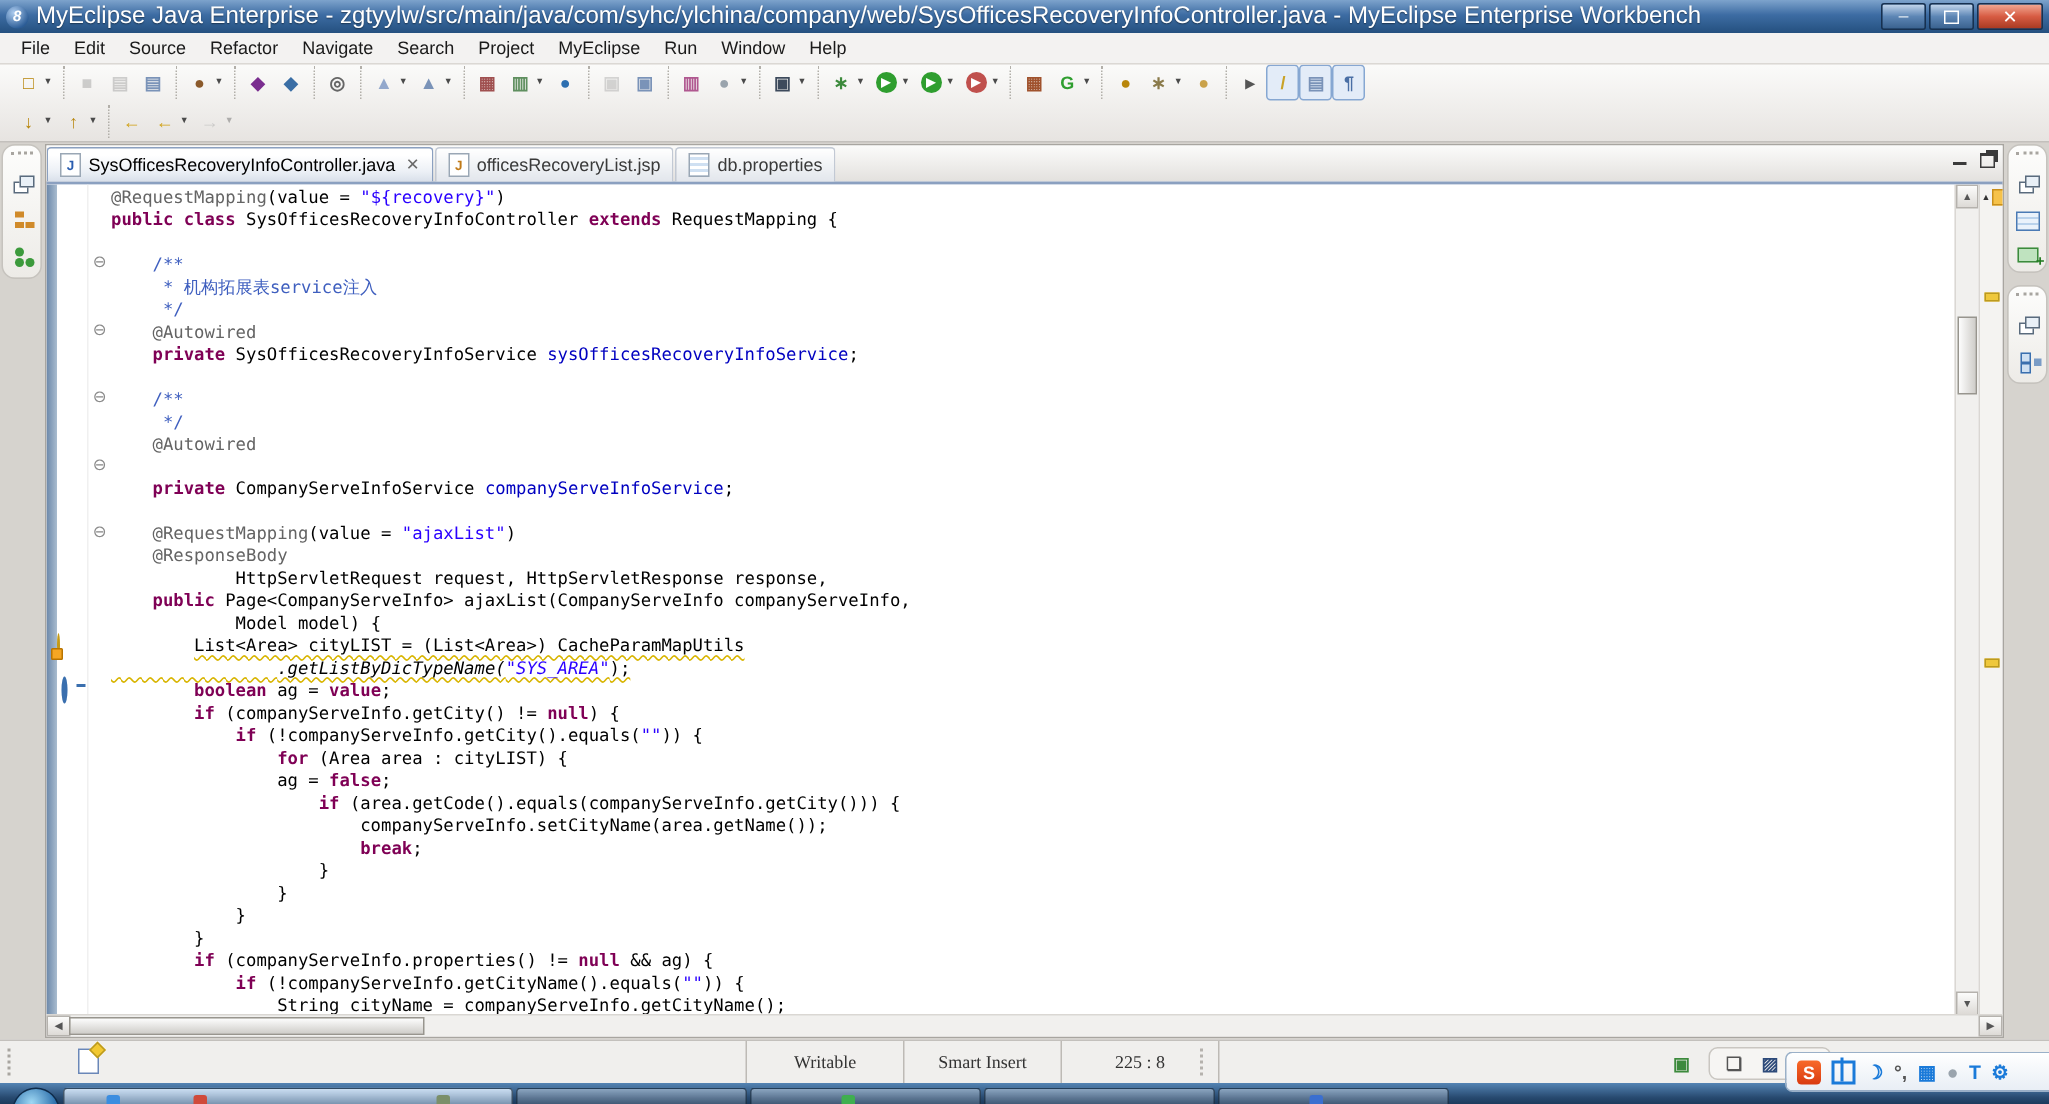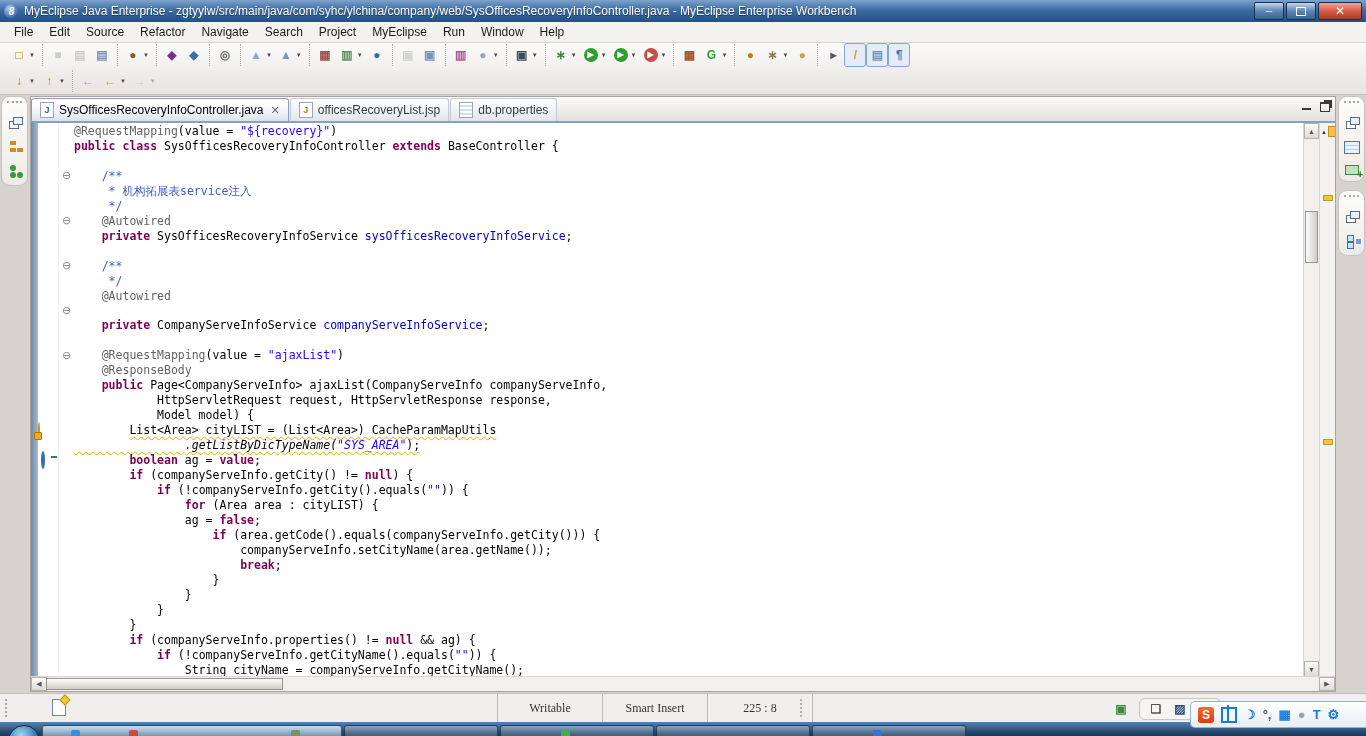--- a/index.html
+++ b/index.html
@@ -7,21 +7,21 @@
        font-family:"Liberation Sans",sans-serif;font-size:12px;background:#d6d3ce;}
 
   
   .titlebar{position:absolute;top:0;left:0;right:0;height:22px;
     background:linear-gradient(180deg,#7da3cc 0%,#3d6ca3 45%,#24507f 100%);
     display:flex;align-items:center;padding:0 4px;color:#fff;z-index:30;}
   .win-icon{width:15px;height:15px;border-radius:50%;flex:0 0 15px;
     background:radial-gradient(circle at 35% 30%,#aecdf0,#2b5c96 75%);
     margin-right:5px;color:#fff;font-size:10px;display:flex;align-items:center;
     justify-content:center;font-style:italic;font-weight:bold;}
-  .title-text{flex:1;white-space:nowrap;overflow:hidden;font-size:12px;
+  .title-text{flex:1;white-space:nowrap;overflow:hidden;font-size:16px;
     text-shadow:0 1px 1px rgba(0,0,0,.45);}
   .win-controls{display:flex;gap:2px;}
   .win-btn{width:28px;height:16px;border:1px solid #17304f;border-radius:2px;
     background:linear-gradient(180deg,#c3d6ec,#5d86b5 50%,#3a628f);color:#fff;
     display:flex;align-items:center;justify-content:center;font-size:9px;line-height:1;}
   .win-btn .mx{width:8px;height:7px;border:1px solid #fff;background:transparent;display:block;}
   .win-btn.close{background:linear-gradient(180deg,#f2a893,#d75c43 50%,#a93a22);width:42px;font-size:12px;}
 
   
   .menubar{position:absolute;top:22px;height:20px;left:0;right:0;background:#f3f2f1;
@@ -482,37 +482,37 @@
           <div class="f-row"></div>
           <div class="f-row"></div>
           <div class="f-row"></div>
           <div class="f-row"></div>
           <div class="f-row"></div>
           <div class="f-row"></div>
           <div class="f-row"></div>
         </div>
       <div class="code-col" id="code-col">
           <div class="c-row" style="padding-left: 0ch;"><span class="tk-a">@RequestMapping</span><span class="tk-d">(value = </span><span class="tk-s">"${recovery}"</span><span class="tk-d">)</span></div>
-          <div class="c-row" style="padding-left: 0ch;"><span class="tk-k">public class </span><span class="tk-d">SysOfficesRecoveryInfoController </span><span class="tk-k">extends </span><span class="tk-d">BaseController {</span></div>
+          <div class="c-row" style="padding-left: 0ch;"><span class="tk-k">public class </span><span class="tk-d">SysOfficesRecoveryInfoController </span><span class="tk-k">extends </span><span class="tk-d">RequestMapping {</span></div>
           <div class="c-row" style="padding-left: 0ch;"></div>
           <div class="c-row" style="padding-left: 4ch;"><span class="tk-c">/**</span></div>
           <div class="c-row" style="padding-left: 4ch;"><span class="tk-c"> * 机构拓展表service注入</span></div>
           <div class="c-row" style="padding-left: 4ch;"><span class="tk-c"> */</span></div>
           <div class="c-row" style="padding-left: 4ch;"><span class="tk-a">@Autowired</span></div>
           <div class="c-row" style="padding-left: 4ch;"><span class="tk-k">private </span><span class="tk-d">SysOfficesRecoveryInfoService </span><span class="tk-f">sysOfficesRecoveryInfoService</span><span class="tk-d">;</span></div>
           <div class="c-row" style="padding-left: 0ch;"></div>
           <div class="c-row" style="padding-left: 4ch;"><span class="tk-c">/**</span></div>
           <div class="c-row" style="padding-left: 4ch;"><span class="tk-c"> */</span></div>
           <div class="c-row" style="padding-left: 4ch;"><span class="tk-a">@Autowired</span></div>
           <div class="c-row" style="padding-left: 4ch; margin-top: 14px;"><span class="tk-k">private </span><span class="tk-d">CompanyServeInfoService </span><span class="tk-f">companyServeInfoService</span><span class="tk-d">;</span></div>
           <div class="c-row" style="padding-left: 0ch;"></div>
           <div class="c-row" style="padding-left: 4ch;"><span class="tk-a">@RequestMapping</span><span class="tk-d">(value = </span><span class="tk-s">"ajaxList"</span><span class="tk-d">)</span></div>
           <div class="c-row" style="padding-left: 4ch;"><span class="tk-a">@ResponseBody</span></div>
+          <div class="c-row" style="padding-left: 12ch;"><span class="tk-d">HttpServletRequest request, HttpServletResponse response,</span></div>
           <div class="c-row" style="padding-left: 4ch;"><span class="tk-k">public </span><span class="tk-d">Page&lt;CompanyServeInfo&gt; ajaxList(CompanyServeInfo companyServeInfo,</span></div>
-          <div class="c-row" style="padding-left: 12ch;"><span class="tk-d">HttpServletRequest request, HttpServletResponse response,</span></div>
           <div class="c-row" style="padding-left: 12ch;"><span class="tk-d">Model model) {</span></div>
           <div class="c-row" style="padding-left: 8ch;"><span class="tk-d tk-w">List&lt;Area&gt; cityLIST = (List&lt;Area&gt;) CacheParamMapUtils</span></div>
           <div class="c-row" style="padding-left: 0ch;"><span class="tk-w">                </span><span class="tk-d tk-w tk-i">.getListByDicTypeName(</span><span class="tk-s tk-w tk-i">"SYS_AREA"</span><span class="tk-d tk-w">);</span></div>
           <div class="c-row" style="padding-left: 8ch;"><span class="tk-k">boolean </span><span class="tk-d">ag = </span><span class="tk-k">value</span><span class="tk-d">;</span></div>
           <div class="c-row" style="padding-left: 8ch;"><span class="tk-k">if </span><span class="tk-d">(companyServeInfo.getCity() != </span><span class="tk-k">null</span><span class="tk-d">) {</span></div>
           <div class="c-row" style="padding-left: 12ch;"><span class="tk-k">if </span><span class="tk-d">(!companyServeInfo.getCity().equals(</span><span class="tk-s">""</span><span class="tk-d">)) {</span></div>
           <div class="c-row" style="padding-left: 16ch;"><span class="tk-k">for </span><span class="tk-d">(Area area : cityLIST) {</span></div>
           <div class="c-row" style="padding-left: 16ch;"><span class="tk-d">ag = </span><span class="tk-k">false</span><span class="tk-d">;</span></div>
           <div class="c-row" style="padding-left: 20ch;"><span class="tk-k">if </span><span class="tk-d">(area.getCode().equals(companyServeInfo.getCity())) {</span></div>
           <div class="c-row" style="padding-left: 24ch;"><span class="tk-d">companyServeInfo.setCityName(area.getName());</span></div>

